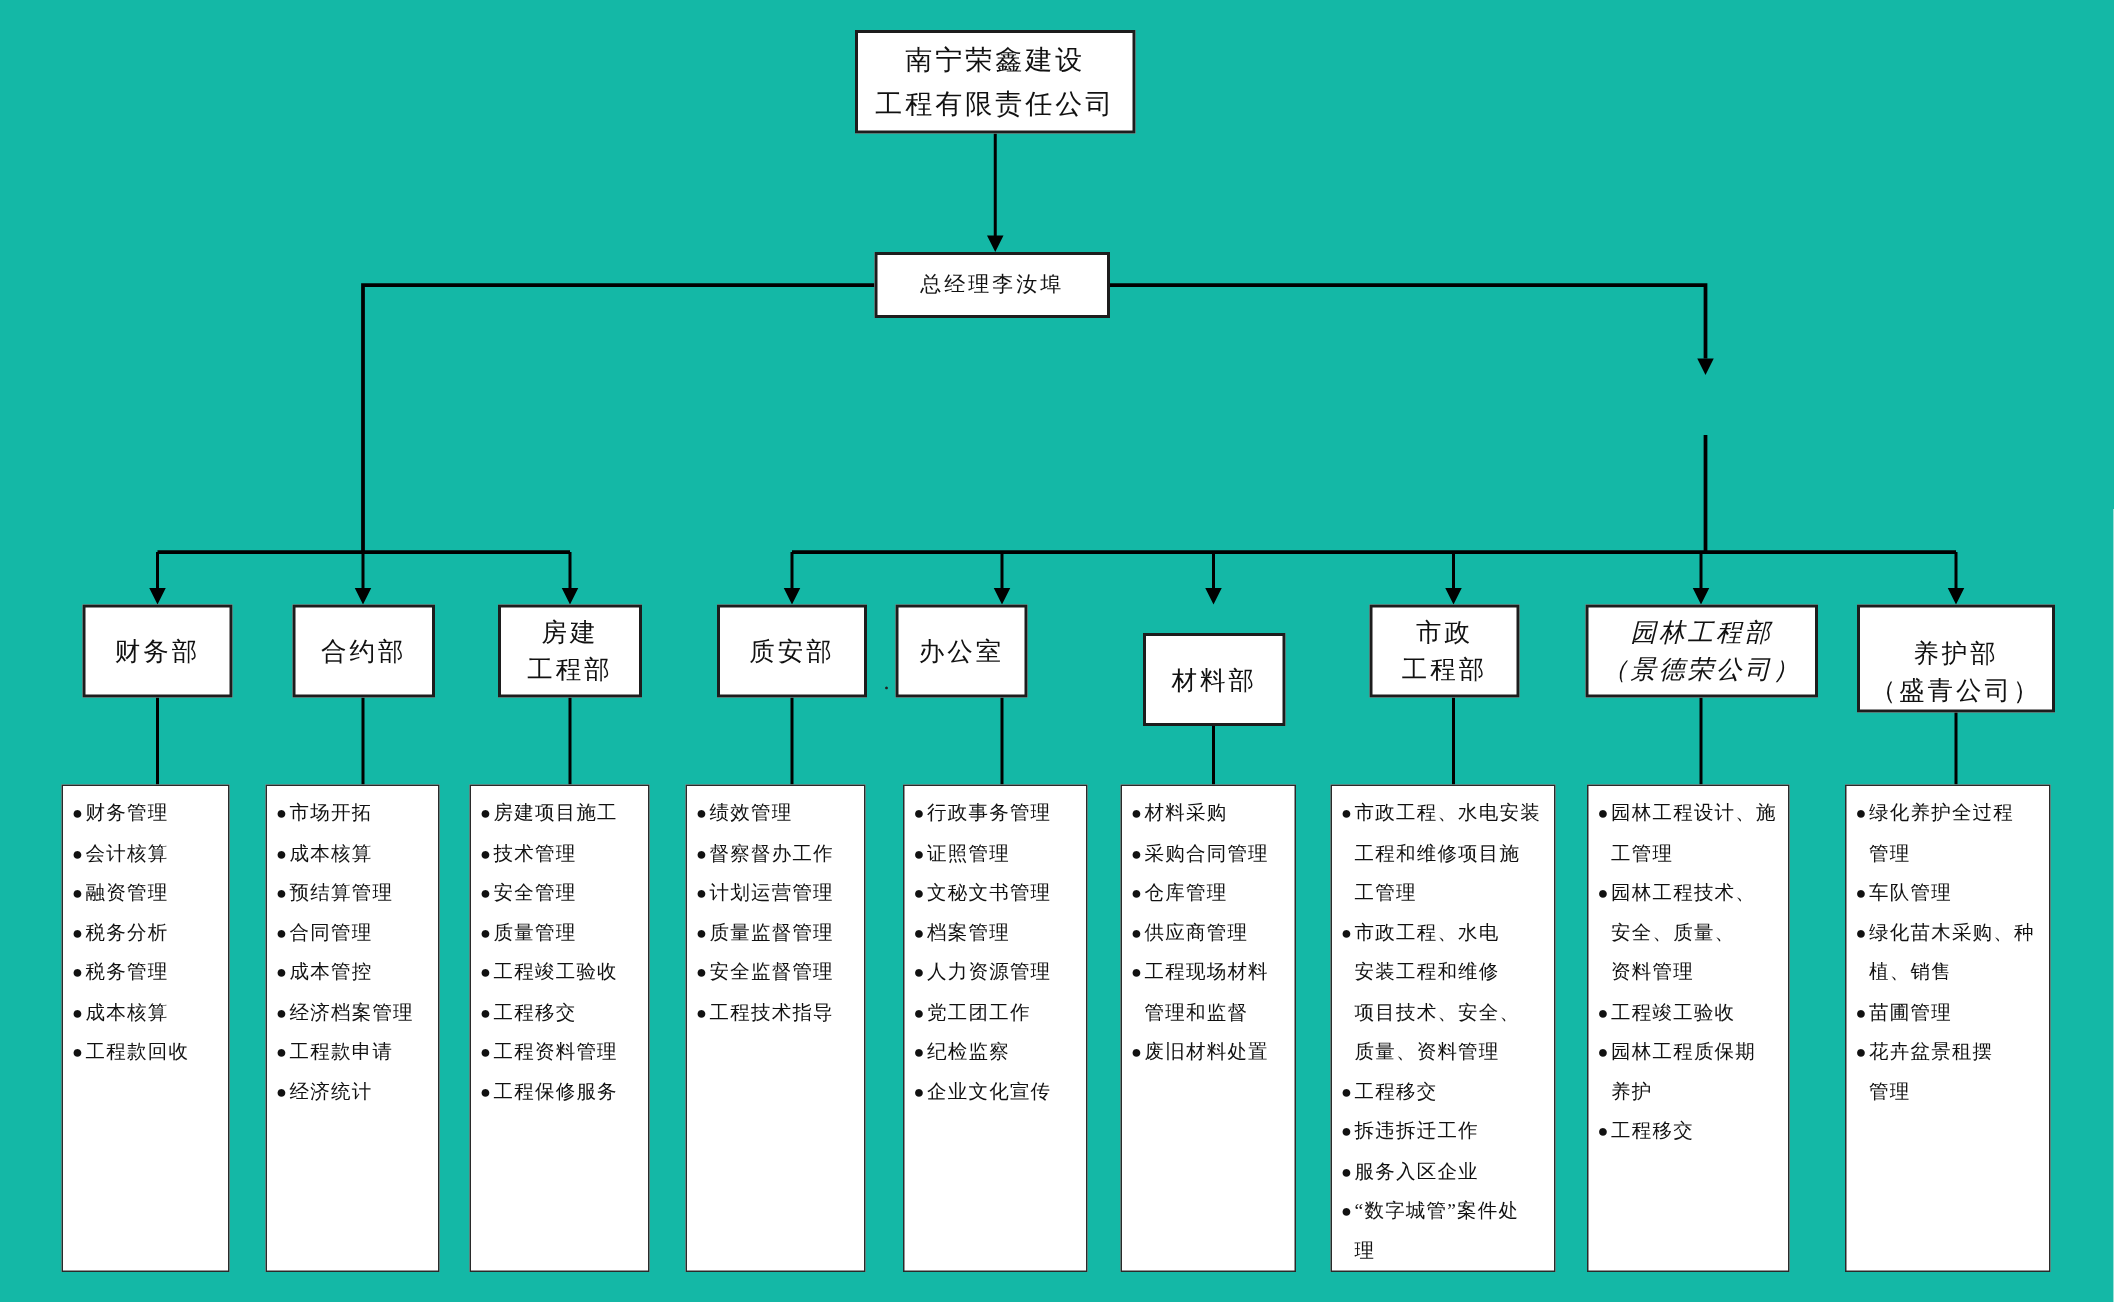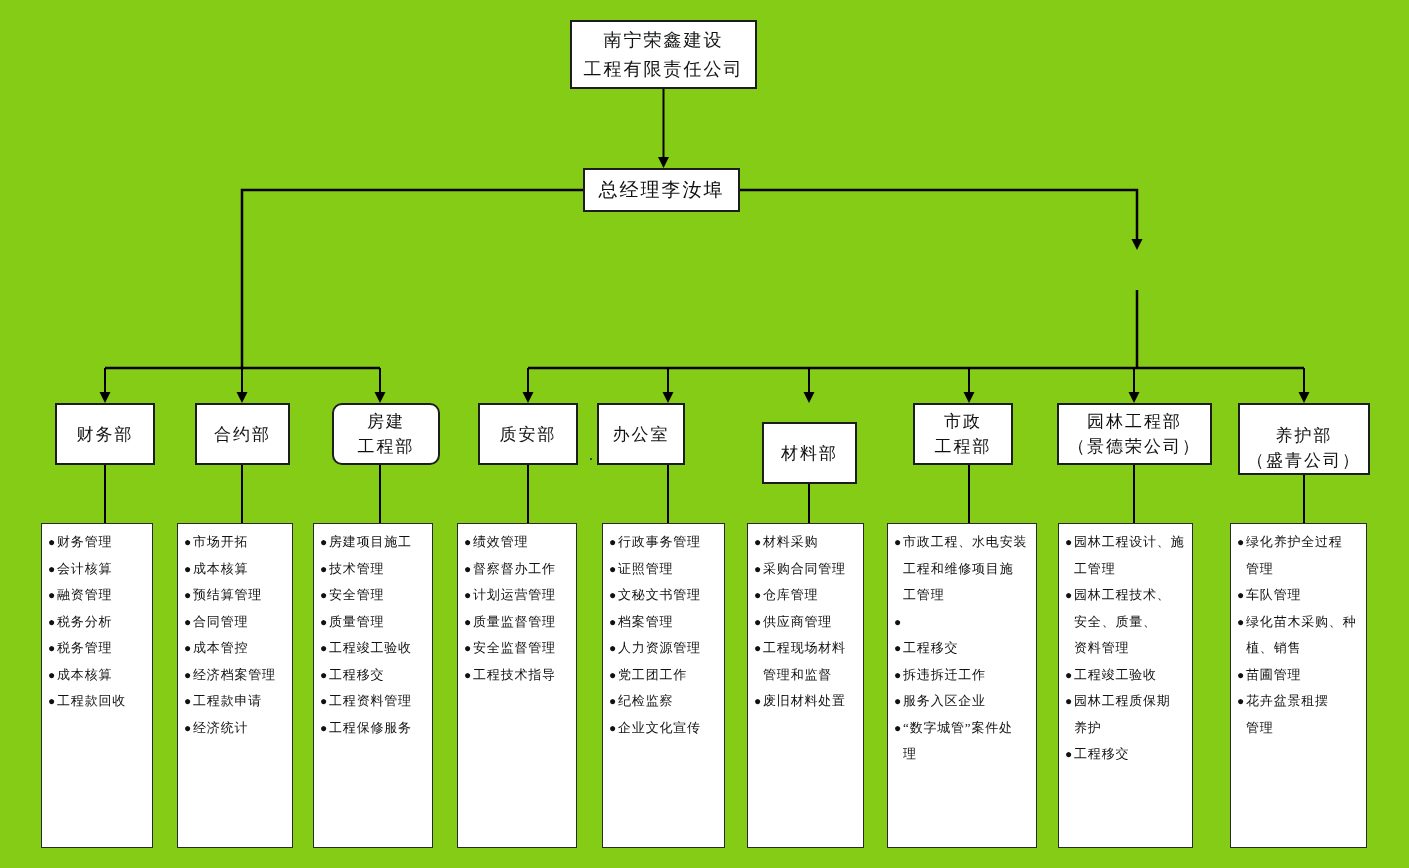--- a/index.html
+++ b/index.html
@@ -1,27 +1,27 @@
 <!DOCTYPE html>
 <html><head>
 <meta charset="utf-8">
 <style>
   html,body { margin:0; padding:0; background:#ffffff; }
   #canvas {
-    position:relative; width:1409px; height:868px; background:#84cc16; overflow:hidden;
+    position:relative; width:1409px; height:868px; background:#14b8a6; overflow:hidden;
     font-family:"Liberation Serif","DejaVu Serif",serif; color:#111111;
   }
   #wires { position:absolute; left:0; top:0; width:1409px; height:868px; }
   .box {
     position:absolute; background:#ffffff; border:2px solid #1d1d1d; box-sizing:border-box;
     display:flex; align-items:center; justify-content:center; text-align:center;
   }
   .lbl { white-space:pre-line; }
   #rootBox   { left:570px; top:20px;  width:187px; height:69px; font-size:18px; line-height:29px; letter-spacing:2px; }
-  #gmBox     { left:583px; top:168px; width:157px; height:44px; font-size:19px; letter-spacing:2px; }
+  #gmBox     { left:583px; top:168px; width:157px; height:44px; font-size:14px; letter-spacing:2px; }
   #deputyBox { left:1052px;top:250px; width:170px; height:40px; font-size:17px; letter-spacing:1px; }
   .dept-header { font-size:17px; line-height:25px; letter-spacing:2px; }
   .dept-detail {
     position:absolute; background:#ffffff; border:1.5px solid #2a2a2a; box-sizing:border-box;
     padding:5px 2px 0 6px; overflow:hidden;
   }
   .duty { display:flex; align-items:flex-start; font-size:13px; line-height:26.5px; letter-spacing:0.8px; }
   .duty .b { flex:0 0 auto; font-size:12px; line-height:26.5px; margin-right:1px; }
   .duty .t { white-space:pre; }
   #strayDot { position:absolute; left:589px; top:446px; font-size:16px; color:#222; }
@@ -142,21 +142,21 @@
       </div>
       <div class="duty">
         <span class="b">●</span>
         <span class="t">工程款申请</span>
       </div>
       <div class="duty">
         <span class="b">●</span>
         <span class="t">经济统计</span>
       </div>
     </div>
-    <div class="box dept-header" style="left: 332px; top: 403px; width: 108px; height: 62px; border-radius: 10px;">
+    <div class="box dept-header" style="left: 332px; top: 403px; width: 96px; height: 62px;">
       <span class="lbl">房建
 工程部</span>
     </div>
     <div class="dept-detail" style="left: 313px; top: 523px; width: 120px; height: 325px;">
       <div class="duty">
         <span class="b">●</span>
         <span class="t">房建项目施工</span>
       </div>
       <div class="duty">
         <span class="b">●</span>
@@ -289,40 +289,44 @@
     </div>
     <div class="dept-detail" style="left: 887px; top: 523px; width: 150px; height: 325px;">
       <div class="duty">
         <span class="b">●</span>
         <span class="t">市政工程、水电安装
 工程和维修项目施
 工管理</span>
       </div>
       <div class="duty">
         <span class="b">●</span>
+        <span class="t">市政工程、水电
+安装工程和维修
+项目技术、安全、
+质量、资料管理</span>
       </div>
       <div class="duty">
         <span class="b">●</span>
         <span class="t">工程移交</span>
       </div>
       <div class="duty">
         <span class="b">●</span>
         <span class="t">拆违拆迁工作</span>
       </div>
       <div class="duty">
         <span class="b">●</span>
         <span class="t">服务入区企业</span>
       </div>
       <div class="duty">
         <span class="b">●</span>
         <span class="t">“数字城管”案件处
 理</span>
       </div>
     </div>
-    <div class="box dept-header" style="left: 1057px; top: 403px; width: 155px; height: 62px;">
+    <div class="box dept-header" style="left: 1057px; top: 403px; width: 155px; height: 62px; font-style: italic;">
       <span class="lbl">园林工程部
 （景德荣公司）</span>
     </div>
     <div class="dept-detail" style="left: 1058px; top: 523px; width: 135px; height: 325px;">
       <div class="duty">
         <span class="b">●</span>
         <span class="t">园林工程设计、施
 工管理</span>
       </div>
       <div class="duty">

